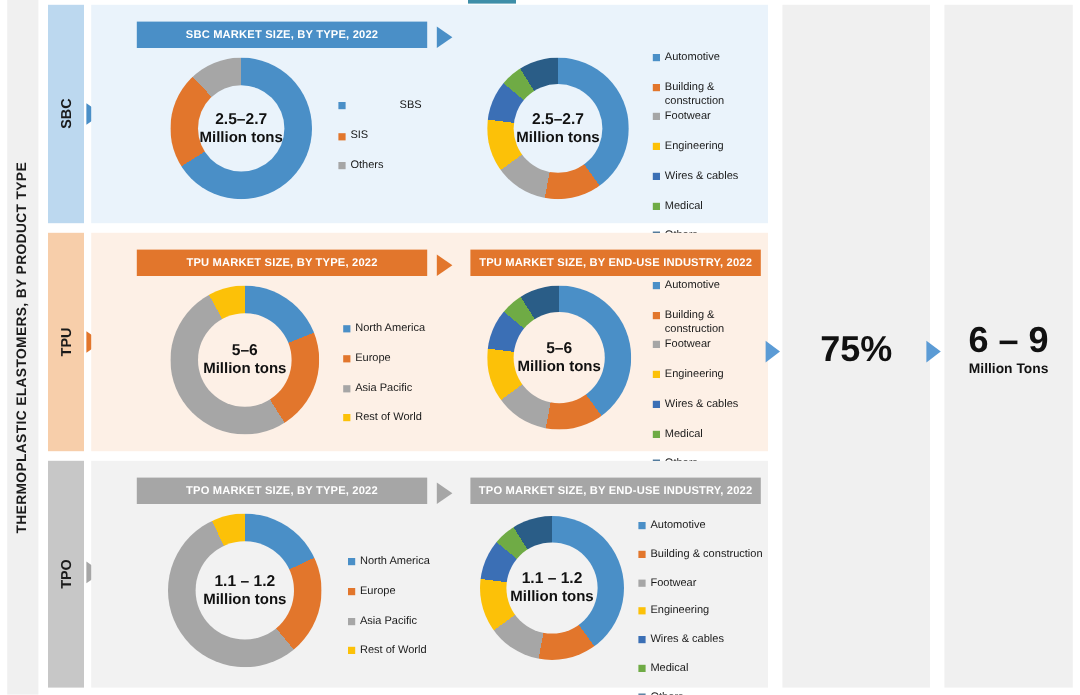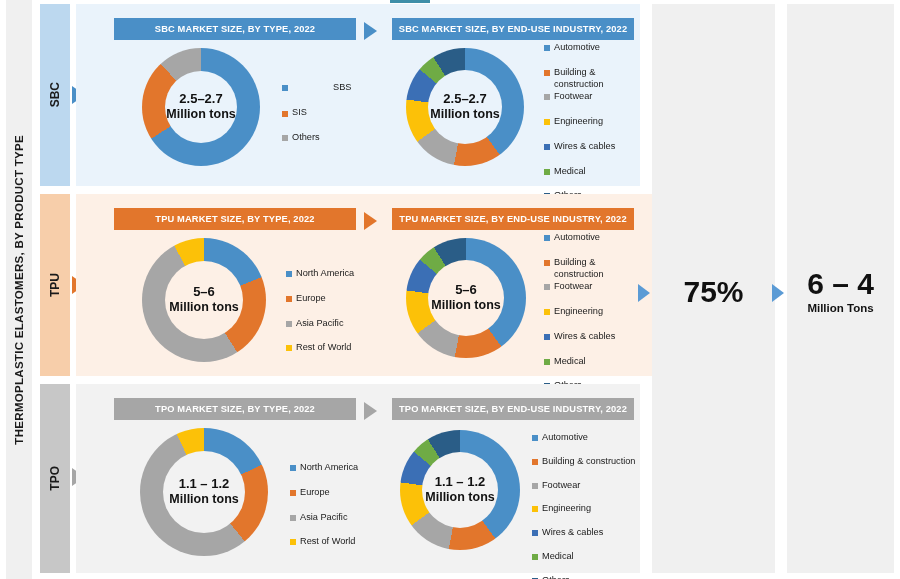--- a/index.html
+++ b/index.html
@@ -40,21 +40,21 @@
 
   
   .tri{position:absolute;width:0;height:0;border-style:solid;}
   .tri.right{border-width:9px 0 9px 13px;border-color:transparent transparent transparent #4a8fc7;}
   .tri.right.org{border-left-color:#e2762c;}
   .tri.right.gry{border-left-color:#a6a6a6;}
 
   
   .rowpanel{position:absolute;left:76px;width:564px;}
   .rowpanel.sbc{top:4px;height:182px;background:#eaf3fb;}
-  .rowpanel.tpu{top:194px;height:182px;background:#fdf0e6;padding-left:35px;}
+  .rowpanel.tpu{top:194px;height:182px;background:#fdf0e6;}
   .rowpanel.tpo{top:384px;height:189px;background:#f2f2f2;}
 
   
   .card{position:absolute;top:0;height:100%;}
   .card.left{left:26px;width:272px;}
   .card.right{left:316px;width:248px;}
 
   .cardtitle{
     position:absolute;left:0;top:14px;height:22px;
     display:flex;align-items:center;justify-content:center;
@@ -138,21 +138,20 @@
           <div class="legitem" style="margin-bottom: 13px;">
             <span class="swatch" style="background: rgb(166, 166, 166);"></span>
             <span class="legtxt">Others</span>
           </div>
         </div>
     </div>
 
     <div class="midarrow tri right" style="left:288px;top:18px;"></div>
 
     <div class="card right">
-      <div class="cardtitle blue">SBC MARKET SIZE, BY END-USE INDUSTRY, 2022</div>
       <div class="donutwrap" style="left:14px;top:44px;">
         <div class="donut" id="d-sbc-end" style="width: 118px; height: 118px; background: conic-gradient(rgb(74, 143, 199) 0deg, rgb(74, 143, 199) 144deg, rgb(226, 118, 44) 144deg, rgb(226, 118, 44) 190.8deg, rgb(166, 166, 166) 190.8deg, rgb(166, 166, 166) 234deg, rgb(252, 193, 8) 234deg, rgb(252, 193, 8) 277.2deg, rgb(59, 111, 181) 277.2deg, rgb(59, 111, 181) 309.6deg, rgb(111, 171, 69) 309.6deg, rgb(111, 171, 69) 327.6deg, rgb(42, 93, 135) 327.6deg, rgb(42, 93, 135) 360deg) rgb(234, 243, 251);">
           <div class="hole" style="width: 74px; height: 74px; background: rgb(234, 243, 251);">
             <span class="l1">2.5–2.7</span>
             <span class="l2">Million tons</span>
           </div>
         </div>
       </div>
       <div class="legend" id="lg-sbc-end" style="left:152px;top:38px;width:96px;">
           <div class="legitem" style="margin-bottom: 13px;">
@@ -355,17 +354,17 @@
 
   <div class="sum-arrow tri blue2" style="left:638px;top:284px;"></div>
 
   <div class="sumpanel p1">
     <div class="sum-big">75%</div>
   </div>
 
   <div class="sum-arrow tri blue2" style="left:772px;top:284px;"></div>
 
   <div class="sumpanel p2">
-    <div class="sum-big">6 – 4</div>
+    <div class="sum-big">6 – 9</div>
     <div class="sum-sub">Million Tons</div>
   </div>
 
 </div>
 
 </body></html>

